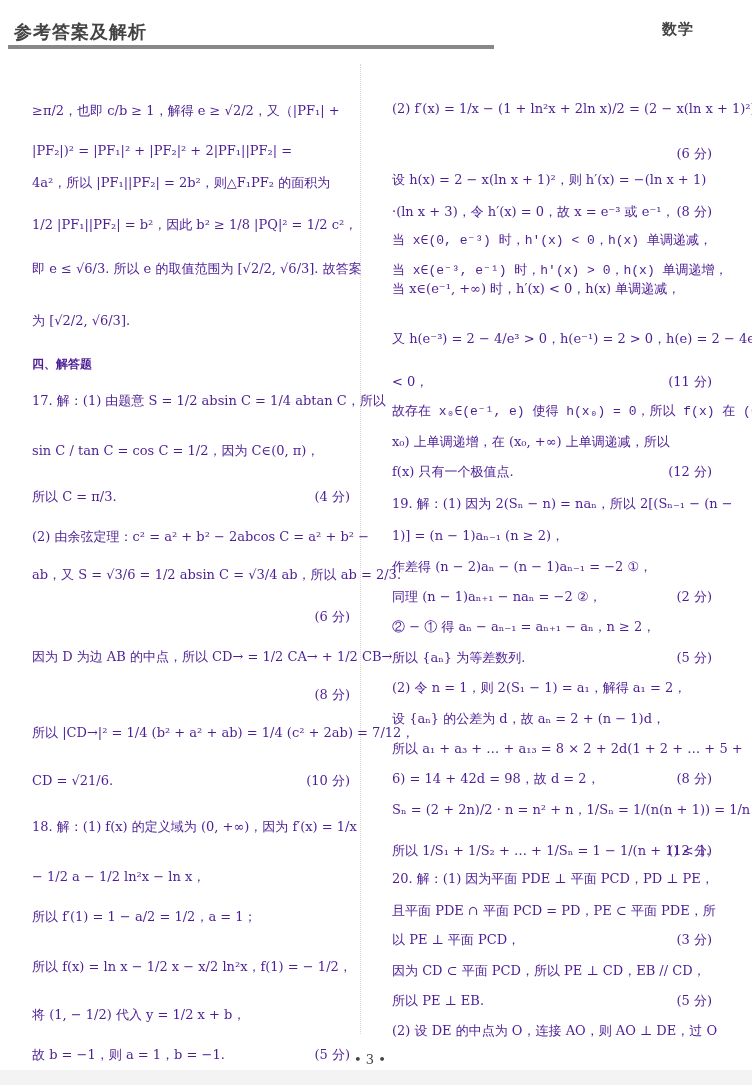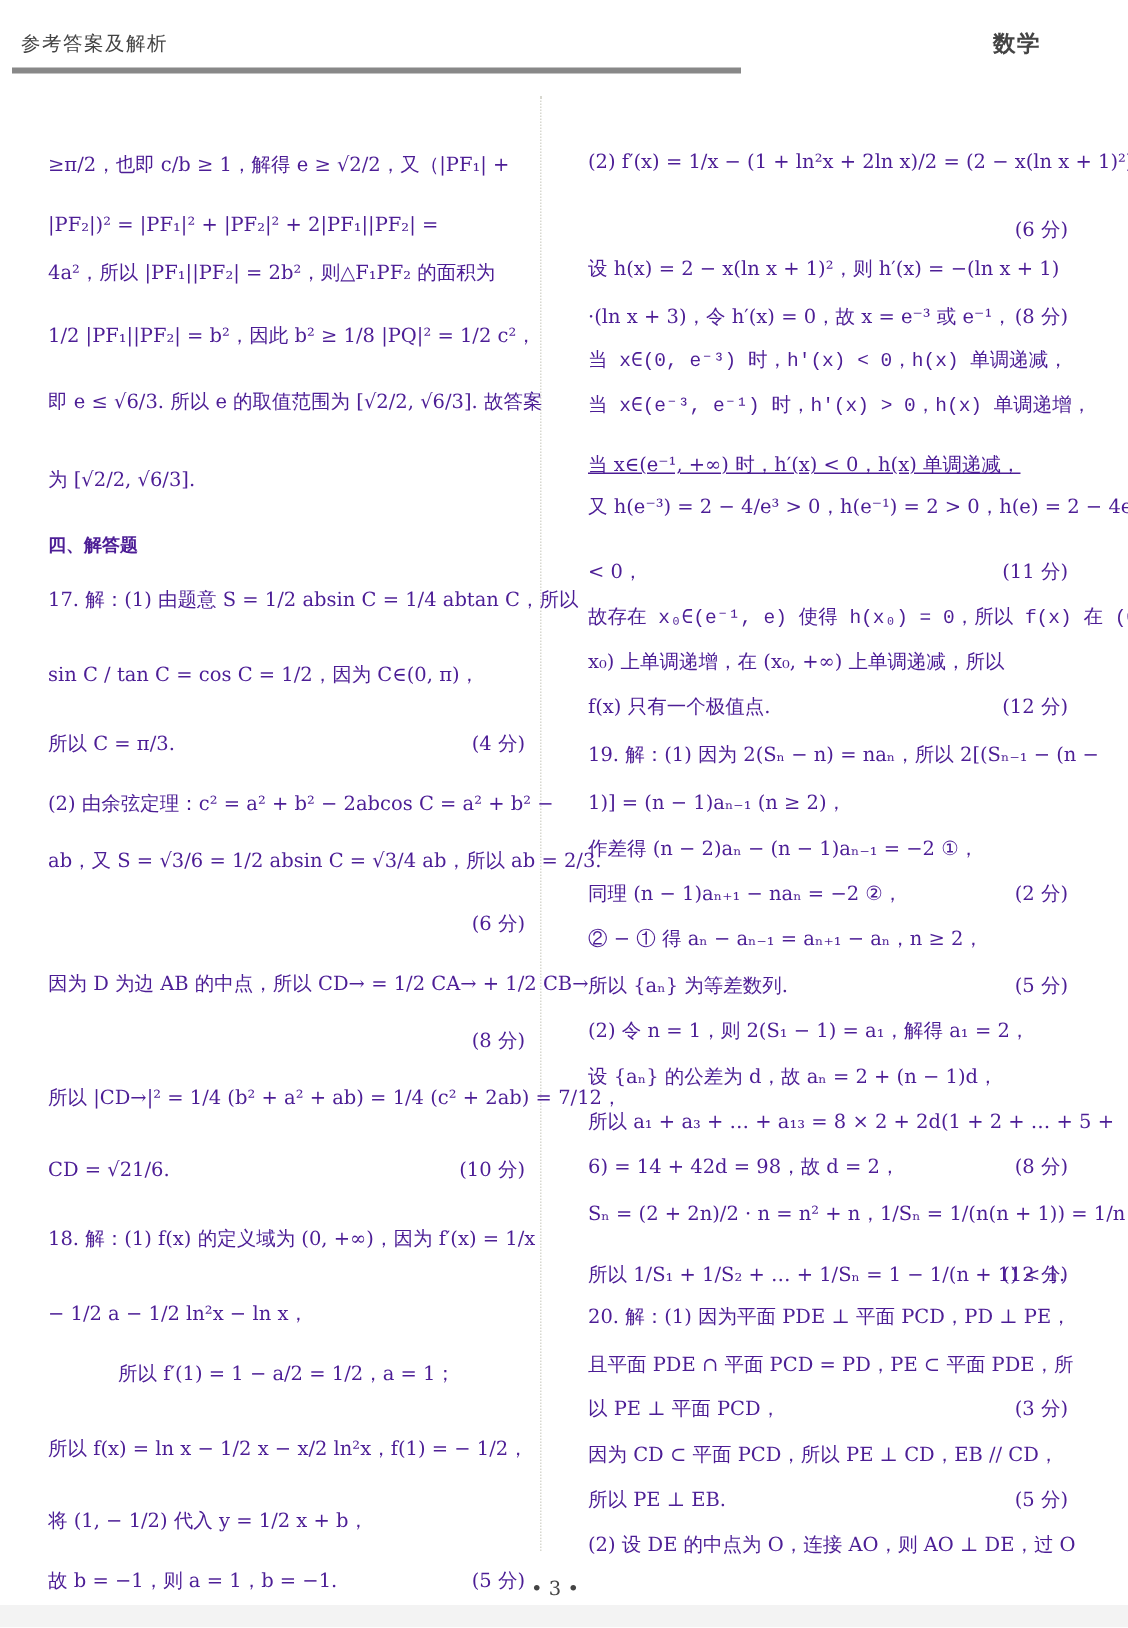--- a/index.html
+++ b/index.html
@@ -1,21 +1,21 @@
 <!DOCTYPE html>
 <html><head>
 <meta charset="utf-8">
 <style>
   html, body { margin:0; padding:0; }
   body {
     width:752px; height:1085px; background:#ffffff; position:relative; overflow:hidden;
     font-family: "DejaVu Serif", "Liberation Serif", serif; color:#3a3a3a;
   }
   .header { position:absolute; left:14px; top:20px; width:478px; height:22px; }
-  .header-title { position:absolute; left:0; top:0; font-size:13px; font-weight:normal; color:#444; letter-spacing:1px; }
+  .header-title { position:absolute; left:0; top:0; font-size:18px; font-weight:bold; color:#444; letter-spacing:1px; }
   .rule { position:absolute; left:8px; top:45px; width:486px; height:4px; background:#888; }
   .col { position:absolute; top:60px; font-size:13px; line-height:1; }
   .col-left { left:32px; width:318px; }
   .col-right { left:392px; width:320px; }
   .divider { position:absolute; left:360px; top:64px; height:970px; border-left:1px dotted #d8d8d0; }
   .line { position:absolute; left:0; width:100%; white-space:nowrap; font-size:13px; color:#4c1d95;margin-top:24px; }
   .line .score { position:absolute; right:0; top:0; }
   .section-head { font-family:"DejaVu Sans", sans-serif; font-weight:bold; font-size:12px; }
   .page-num { position:absolute; top:1052px; left:340px; width:60px; text-align:center; font-size:13px; color:#444; }
   .bottom-band { position:absolute; left:0; top:1070px; width:752px; height:15px; background:#f3f3f3; }
@@ -44,33 +44,33 @@
     <div class="line" style="top: 406px;"><span>所以 C = π/3.</span><span class="score">(4 分)</span></div>
     <div class="line" style="top: 446px;"><span>(2) 由余弦定理：c² = a² + b² − 2abcos C = a² + b² −</span></div>
     <div class="line" style="top: 484px;"><span>ab，又 S = √3/6 = 1/2 absin C = √3/4 ab，所以 ab = 2/3.</span></div>
     <div class="line" style="top: 526px;"><span></span><span class="score">(6 分)</span></div>
     <div class="line" style="top: 566px;"><span>因为 D 为边 AB 的中点，所以 CD→ = 1/2 CA→ + 1/2 CB→，</span></div>
     <div class="line" style="top: 604px;"><span></span><span class="score">(8 分)</span></div>
     <div class="line" style="top: 642px;"><span>所以 |CD→|² = 1/4 (b² + a² + ab) = 1/4 (c² + 2ab) = 7/12，</span></div>
     <div class="line" style="top: 690px;"><span>CD = √21/6.</span><span class="score">(10 分)</span></div>
     <div class="line" style="top: 736px;"><span>18. 解：(1) f(x) 的定义域为 (0, +∞)，因为 f′(x) = 1/x</span></div>
     <div class="line" style="top: 786px;"><span>− 1/2 a − 1/2 ln²x − ln x，</span></div>
-    <div class="line" style="top: 826px; text-align: center;"><span>所以 f′(1) = 1 − a/2 = 1/2，a = 1；</span></div>
+    <div class="line" style="top: 826px;"><span>所以 f′(1) = 1 − a/2 = 1/2，a = 1；</span></div>
     <div class="line" style="top: 876px;"><span>所以 f(x) = ln x − 1/2 x − x/2 ln²x，f(1) = − 1/2，</span></div>
     <div class="line" style="top: 924px;"><span>将 (1, − 1/2) 代入 y = 1/2 x + b，</span></div>
     <div class="line" style="top: 964px;"><span>故 b = −1，则 a = 1，b = −1.</span><span class="score">(5 分)</span></div>
   </div>
 <div class="col col-right" id="right-col">
     <div class="line" style="top: 18px;"><span>(2) f′(x) = 1/x − (1 + ln²x + 2ln x)/2 = (2 − x(ln x + 1)²)/(2x)，</span></div>
     <div class="line" style="top: 63px;"><span></span><span class="score">(6 分)</span></div>
     <div class="line" style="top: 89px;"><span>设 h(x) = 2 − x(ln x + 1)²，则 h′(x) = −(ln x + 1)</span></div>
     <div class="line" style="top: 121px;"><span>·(ln x + 3)，令 h′(x) = 0，故 x = e⁻³ 或 e⁻¹，</span><span class="score">(8 分)</span></div>
     <div class="line" style="top: 150px; font-family: Liberation Mono, monospace;"><span>当 x∈(0, e⁻³) 时，h′(x) &lt; 0，h(x) 单调递减，</span></div>
     <div class="line" style="top: 180px; font-family: Liberation Mono, monospace;"><span>当 x∈(e⁻³, e⁻¹) 时，h′(x) &gt; 0，h(x) 单调递增，</span></div>
-    <div class="line" style="top: 220px; text-decoration: underline;"><span>当 x∈(e⁻¹, +∞) 时，h′(x) &lt; 0，h(x) 单调递减，</span></div>
+    <div class="line" style="top: 198px;"><span>当 x∈(e⁻¹, +∞) 时，h′(x) &lt; 0，h(x) 单调递减，</span></div>
     <div class="line" style="top: 248px;"><span>又 h(e⁻³) = 2 − 4/e³ &gt; 0，h(e⁻¹) = 2 &gt; 0，h(e) = 2 − 4e</span></div>
     <div class="line" style="top: 291px;"><span>&lt; 0，</span><span class="score">(11 分)</span></div>
     <div class="line" style="top: 321px; font-family: Liberation Mono, monospace;"><span>故存在 x₀∈(e⁻¹, e) 使得 h(x₀) = 0，所以 f(x) 在 (0，</span></div>
     <div class="line" style="top: 351px;"><span>x₀) 上单调递增，在 (x₀, +∞) 上单调递减，所以</span></div>
     <div class="line" style="top: 381px;"><span>f(x) 只有一个极值点.</span><span class="score">(12 分)</span></div>
     <div class="line" style="top: 413px;"><span>19. 解：(1) 因为 2(Sₙ − n) = naₙ，所以 2[(Sₙ₋₁ − (n −</span></div>
     <div class="line" style="top: 445px;"><span>1)] = (n − 1)aₙ₋₁ (n ≥ 2)，</span></div>
     <div class="line" style="top: 476px;"><span>作差得 (n − 2)aₙ − (n − 1)aₙ₋₁ = −2 ①，</span></div>
     <div class="line" style="top: 506px;"><span>同理 (n − 1)aₙ₊₁ − naₙ = −2 ②，</span><span class="score">(2 分)</span></div>
     <div class="line" style="top: 536px;"><span>② − ① 得 aₙ − aₙ₋₁ = aₙ₊₁ − aₙ，n ≥ 2，</span></div>

